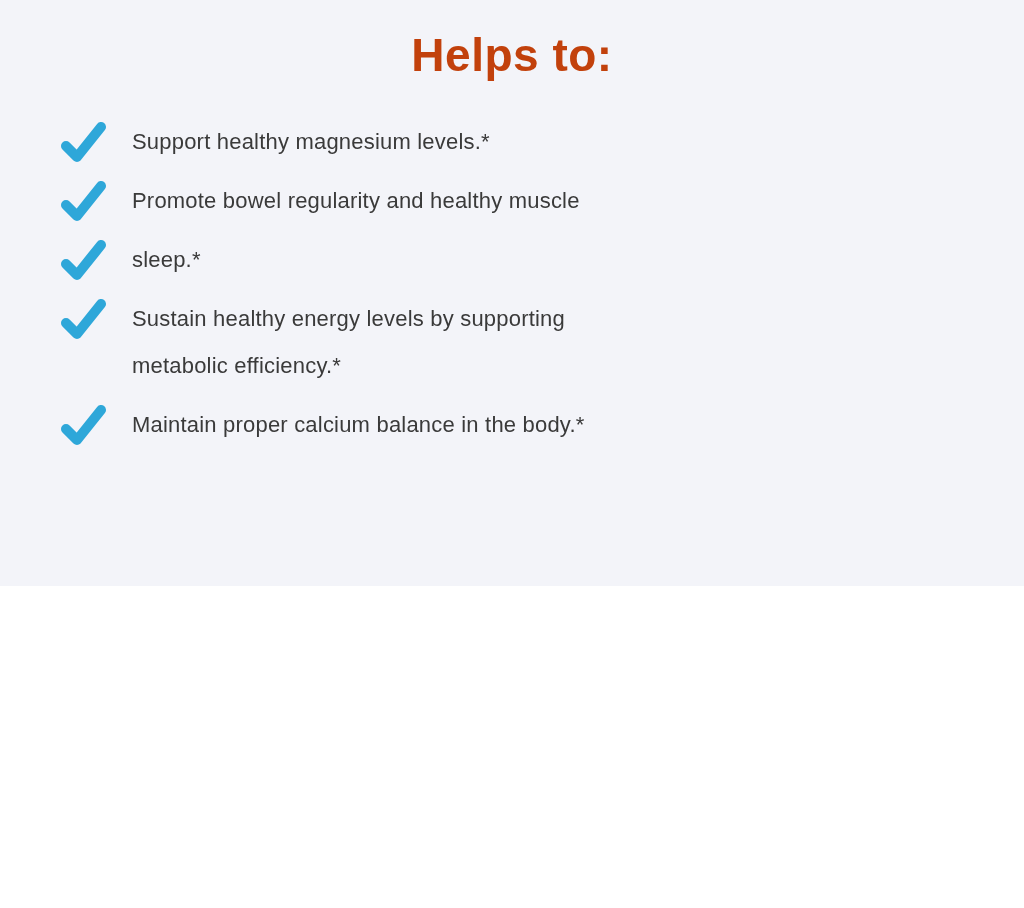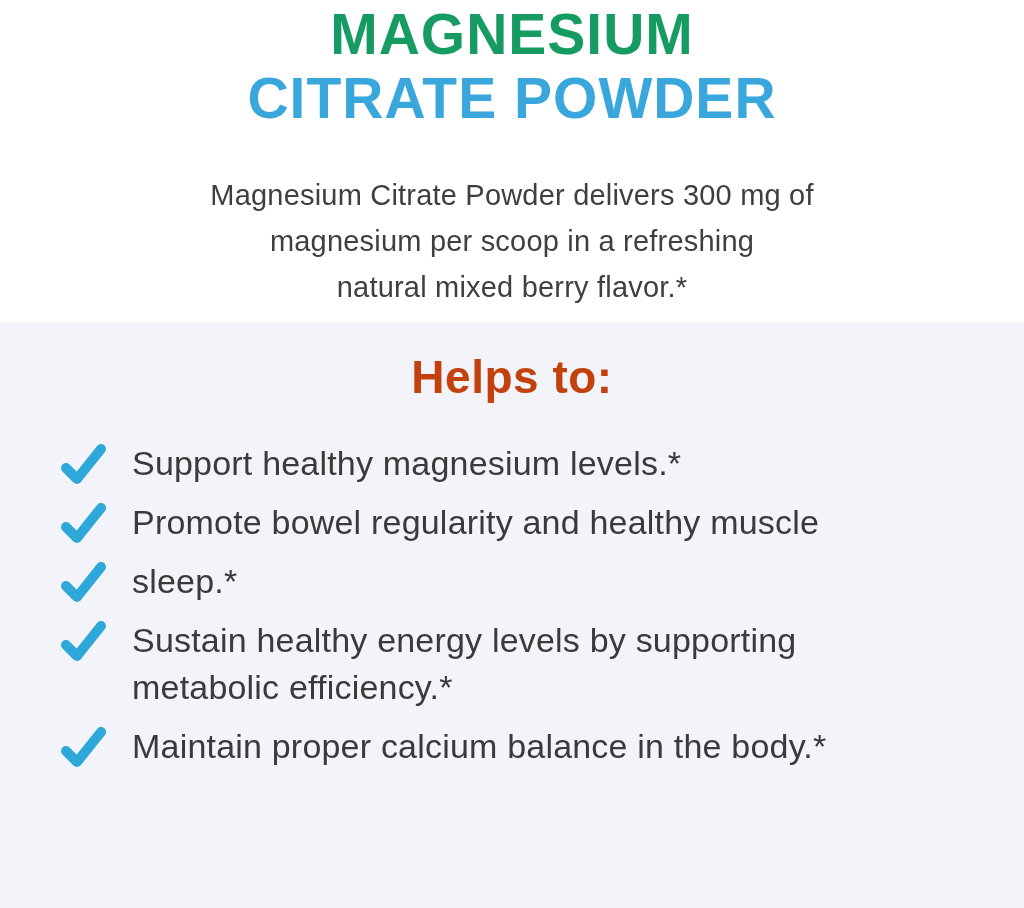--- a/index.html
+++ b/index.html
@@ -66,43 +66,32 @@
     gap: 26px;
     margin-bottom: 12px;
   }
   .check-icon {
     flex-shrink: 0;
     width: 46px;
     height: 40px;
     margin-top: 4px;
   }
   .benefit-text {
-    font-size: 34px;
+    font-size: 22px;
     line-height: 47px;
     color: #3a3a3a;
     letter-spacing: 0.2px;
   }
   .benefit-text span { display: block; }
 </style>
 </head>
 <body>
 
 <div class="page">
 
-  <div class="hero">
-    <h1 class="title">
-      <span class="title-line green">MAGNESIUM</span>
-      <span class="title-line blue">CITRATE POWDER</span>
-    </h1>
-    <p class="description">
-      <span>Magnesium Citrate Powder delivers 300 mg of</span>
-      <span>magnesium per scoop in a refreshing</span>
-      <span>natural mixed berry flavor.*</span>
-    </p>
-  </div>
 
   <div class="benefits">
     <h2 class="benefits-heading">Helps to:</h2>
 
     <ul class="benefit-list">
 
       <li class="benefit-item">
         <svg class="check-icon" viewBox="0 0 46 40">
           <path d="M6 24 L17 35 L41 5" fill="none" stroke="#2ea7d9" stroke-width="10" stroke-linecap="round" stroke-linejoin="round"></path>
         </svg>

